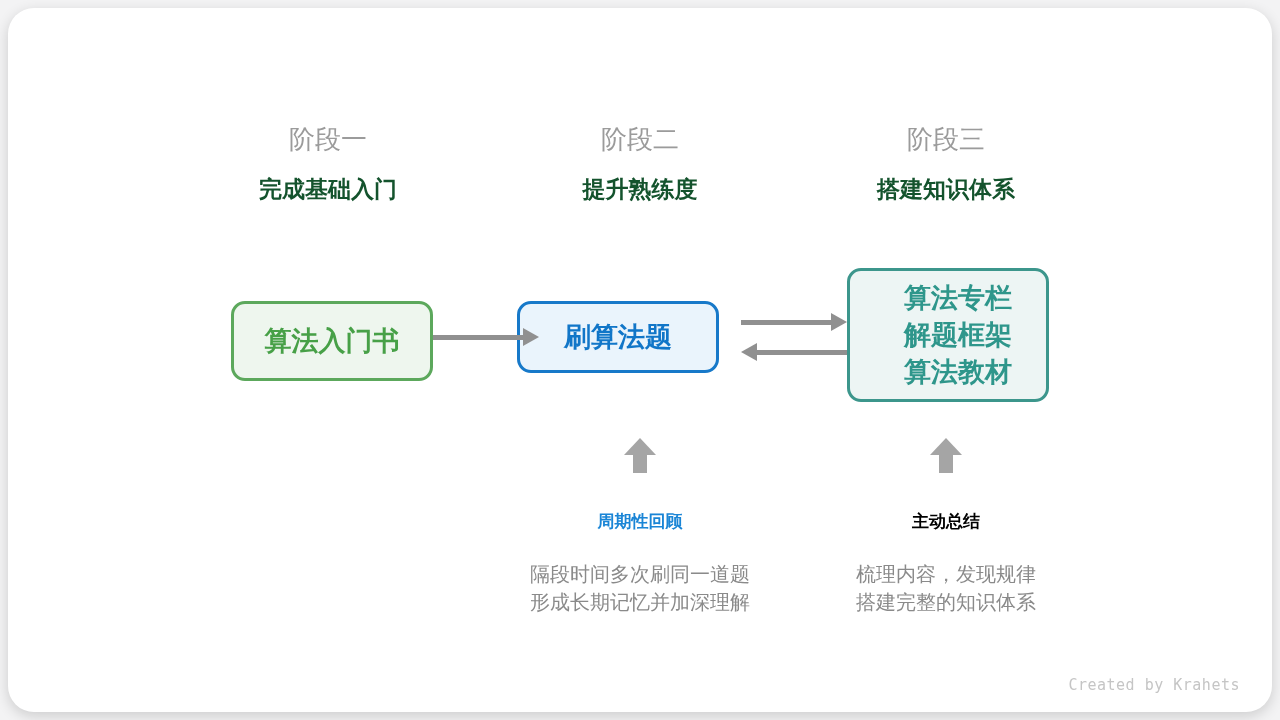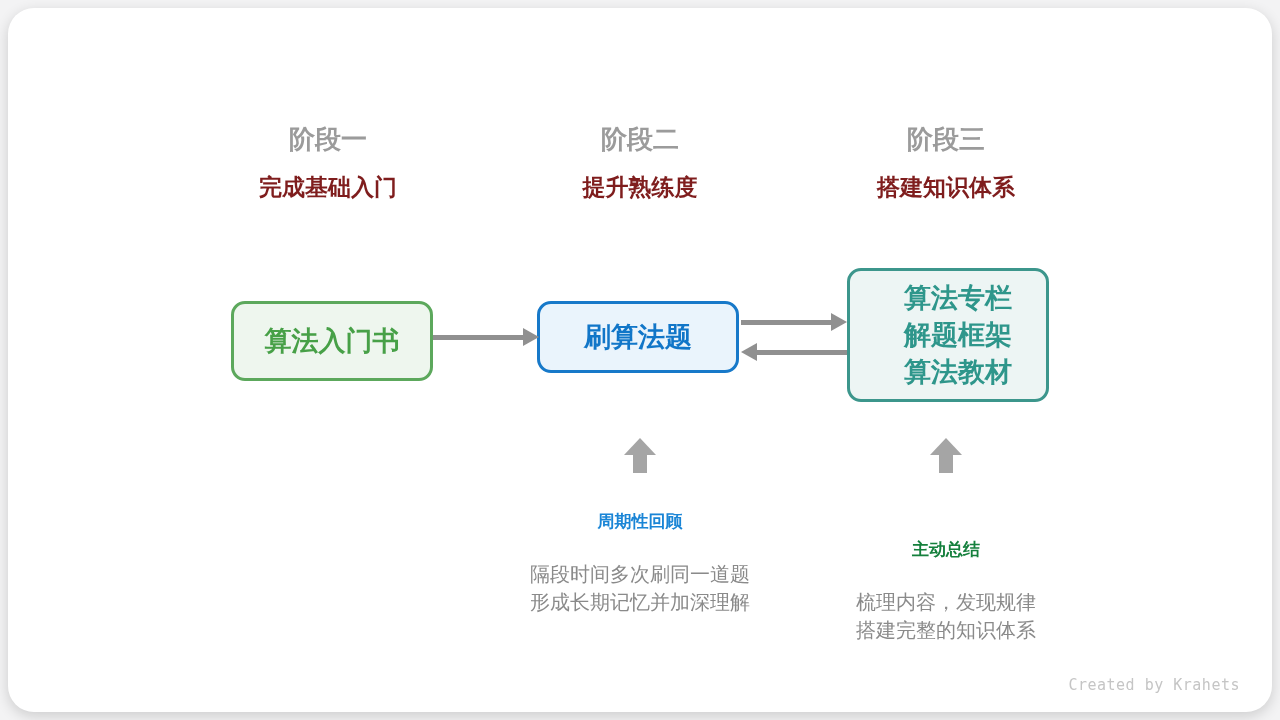--- a/index.html
+++ b/index.html
@@ -13,40 +13,40 @@
   .card {
     position: absolute; left: 8px; top: 8px; right: 8px; bottom: 8px;
     background: #ffffff;
     border-radius: 26px;
     box-shadow: 0 4px 14px rgba(0,0,0,0.16);
   }
 
   
   .stage-col { position: absolute; width: 320px; top: 124px; text-align: center; }
   .stage-col .stage-label {
-    font-size: 26px; color: #9b9b9b; font-weight: 700; line-height: 30px;
+    font-size: 26px; color: #9b9b9b; font-weight: 400; line-height: 30px;
   }
   .stage-col .stage-subtitle {
-    margin-top: 21px; font-size: 23px; color: #7f1d1d; font-weight: 700; line-height: 28px; font-family: Liberation Mono, monospace;
+    margin-top: 21px; font-size: 23px; color: #14532d; font-weight: 700; line-height: 28px;
   }
   #stage-col-1 { left: 168px; }
   #stage-col-2 { left: 480px; }
   #stage-col-3 { left: 786px; }
 
   
   .node {
     position: absolute;
     border-width: 3px; border-style: solid; border-radius: 14px;
     display: flex; flex-direction: column; align-items: center; justify-content: center;
     font-weight: 700; font-size: 27px; text-align: center;
   }
   .node .node-line { line-height: 37px; }
   #node-intro   { left: 231px; top: 301px; width: 202px; height: 80px;
                   border-color: #5ca85c; background: #eef6ee; color: #47a047; }
-  #node-practice{ left: 537px; top: 301px; width: 202px; height: 72px;
+  #node-practice{ left: 517px; top: 301px; width: 202px; height: 72px;
                   border-color: #1779c9; background: #eaf4fc; color: #1176c8; }
   #node-system  { left: 847px; top: 268px; width: 202px; height: 134px;
                   border-color: #3c968c; background: #edf5f4; color: #2e968b; padding-left: 20px; }
 
   
   .h-arrow { position: absolute; height: 20px; }
   .h-arrow .shaft {
     position: absolute; top: 7.5px; height: 5px; background: #909090;
   }
   .h-arrow.point-right .shaft { left: 0; right: 14px; }
@@ -72,21 +72,21 @@
     position: absolute; left: 9px; top: 17px; width: 14px; height: 18px;
     background: #a5a5a5;
   }
   #up-arrow-practice { left: 624px; top: 438px; }
   #up-arrow-system   { left: 930px; top: 438px; }
 
   
   .annotation { position: absolute; width: 340px; text-align: center; top: 508px; }
   .annotation .ann-title { font-size: 17px; font-weight: 700; line-height: 28px; }
   #annotation-review .ann-title { color: #1a85d6; }
-  #annotation-summary .ann-title { color: #15803d; margin-top: 28px; }
+  #annotation-summary .ann-title { color: #000000; }
   .annotation .ann-desc { margin-top: 24px; font-size: 20px; color: #8a8a8a; line-height: 28px; }
   #annotation-review  { left: 470px; }
   #annotation-summary { left: 776px; }
 
   
   .credit {
     position: absolute; right: 40px; top: 676px;
     font-family: "DejaVu Sans Mono", "Liberation Mono", monospace;
     font-size: 15px; color: #c5c5c5; letter-spacing: 0.5px;
   }

